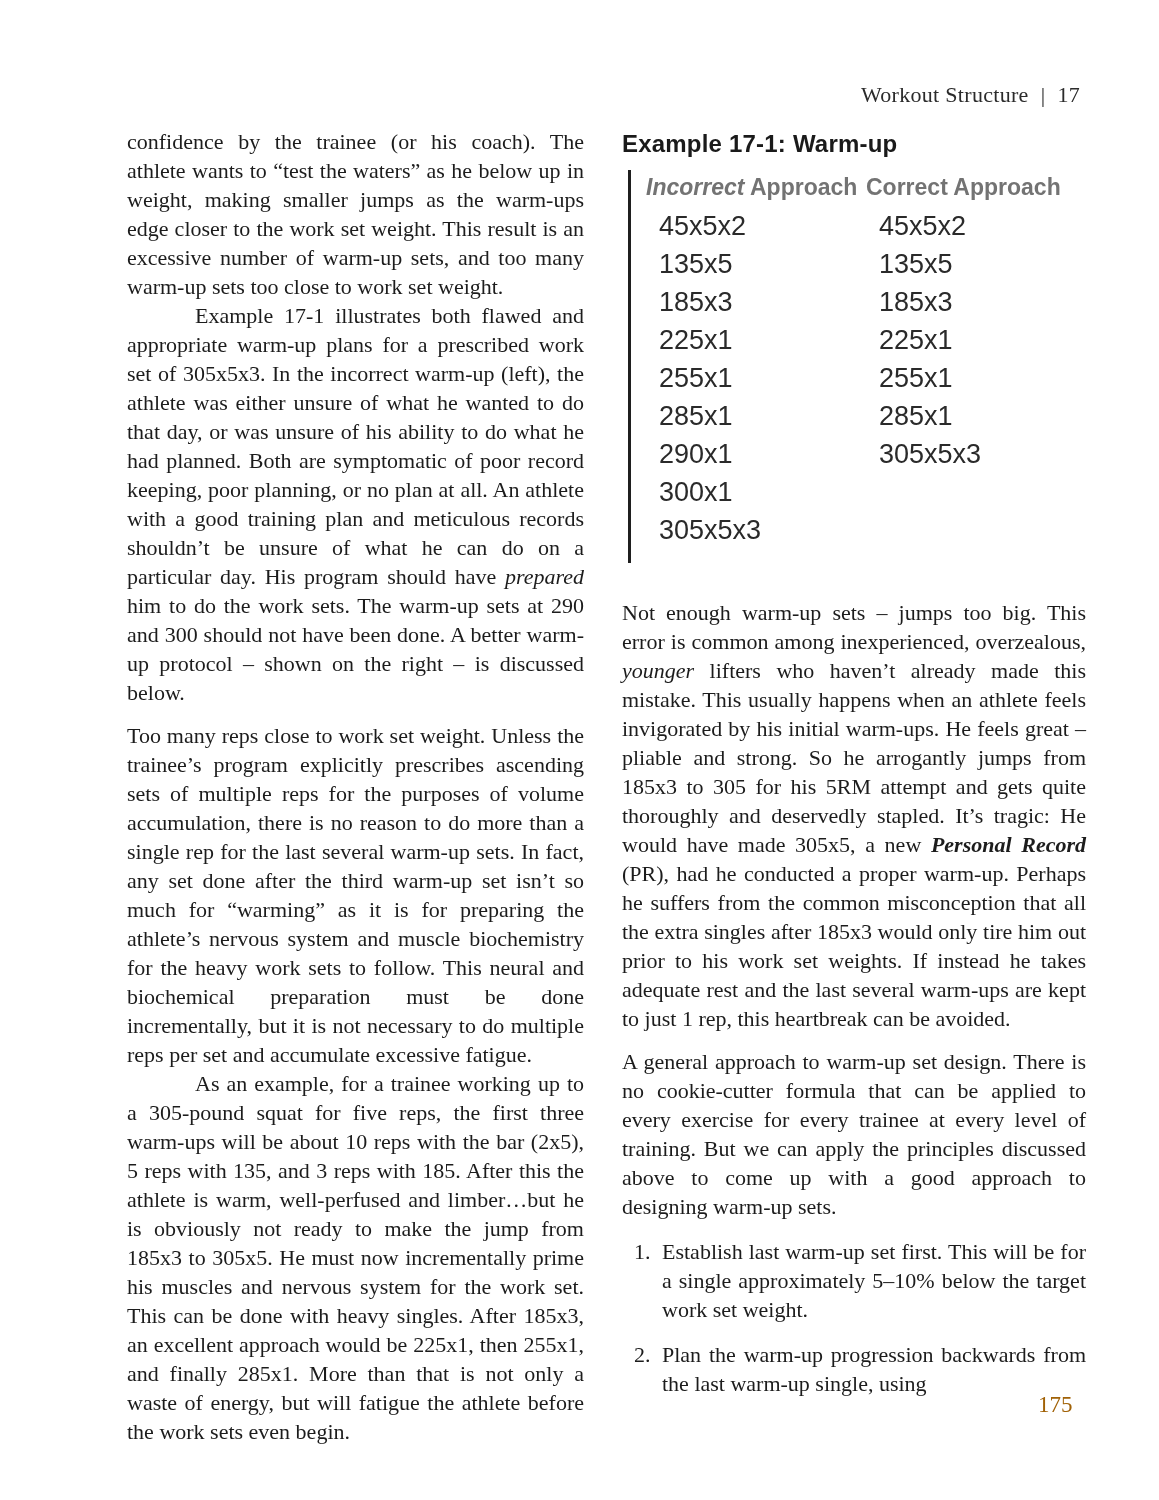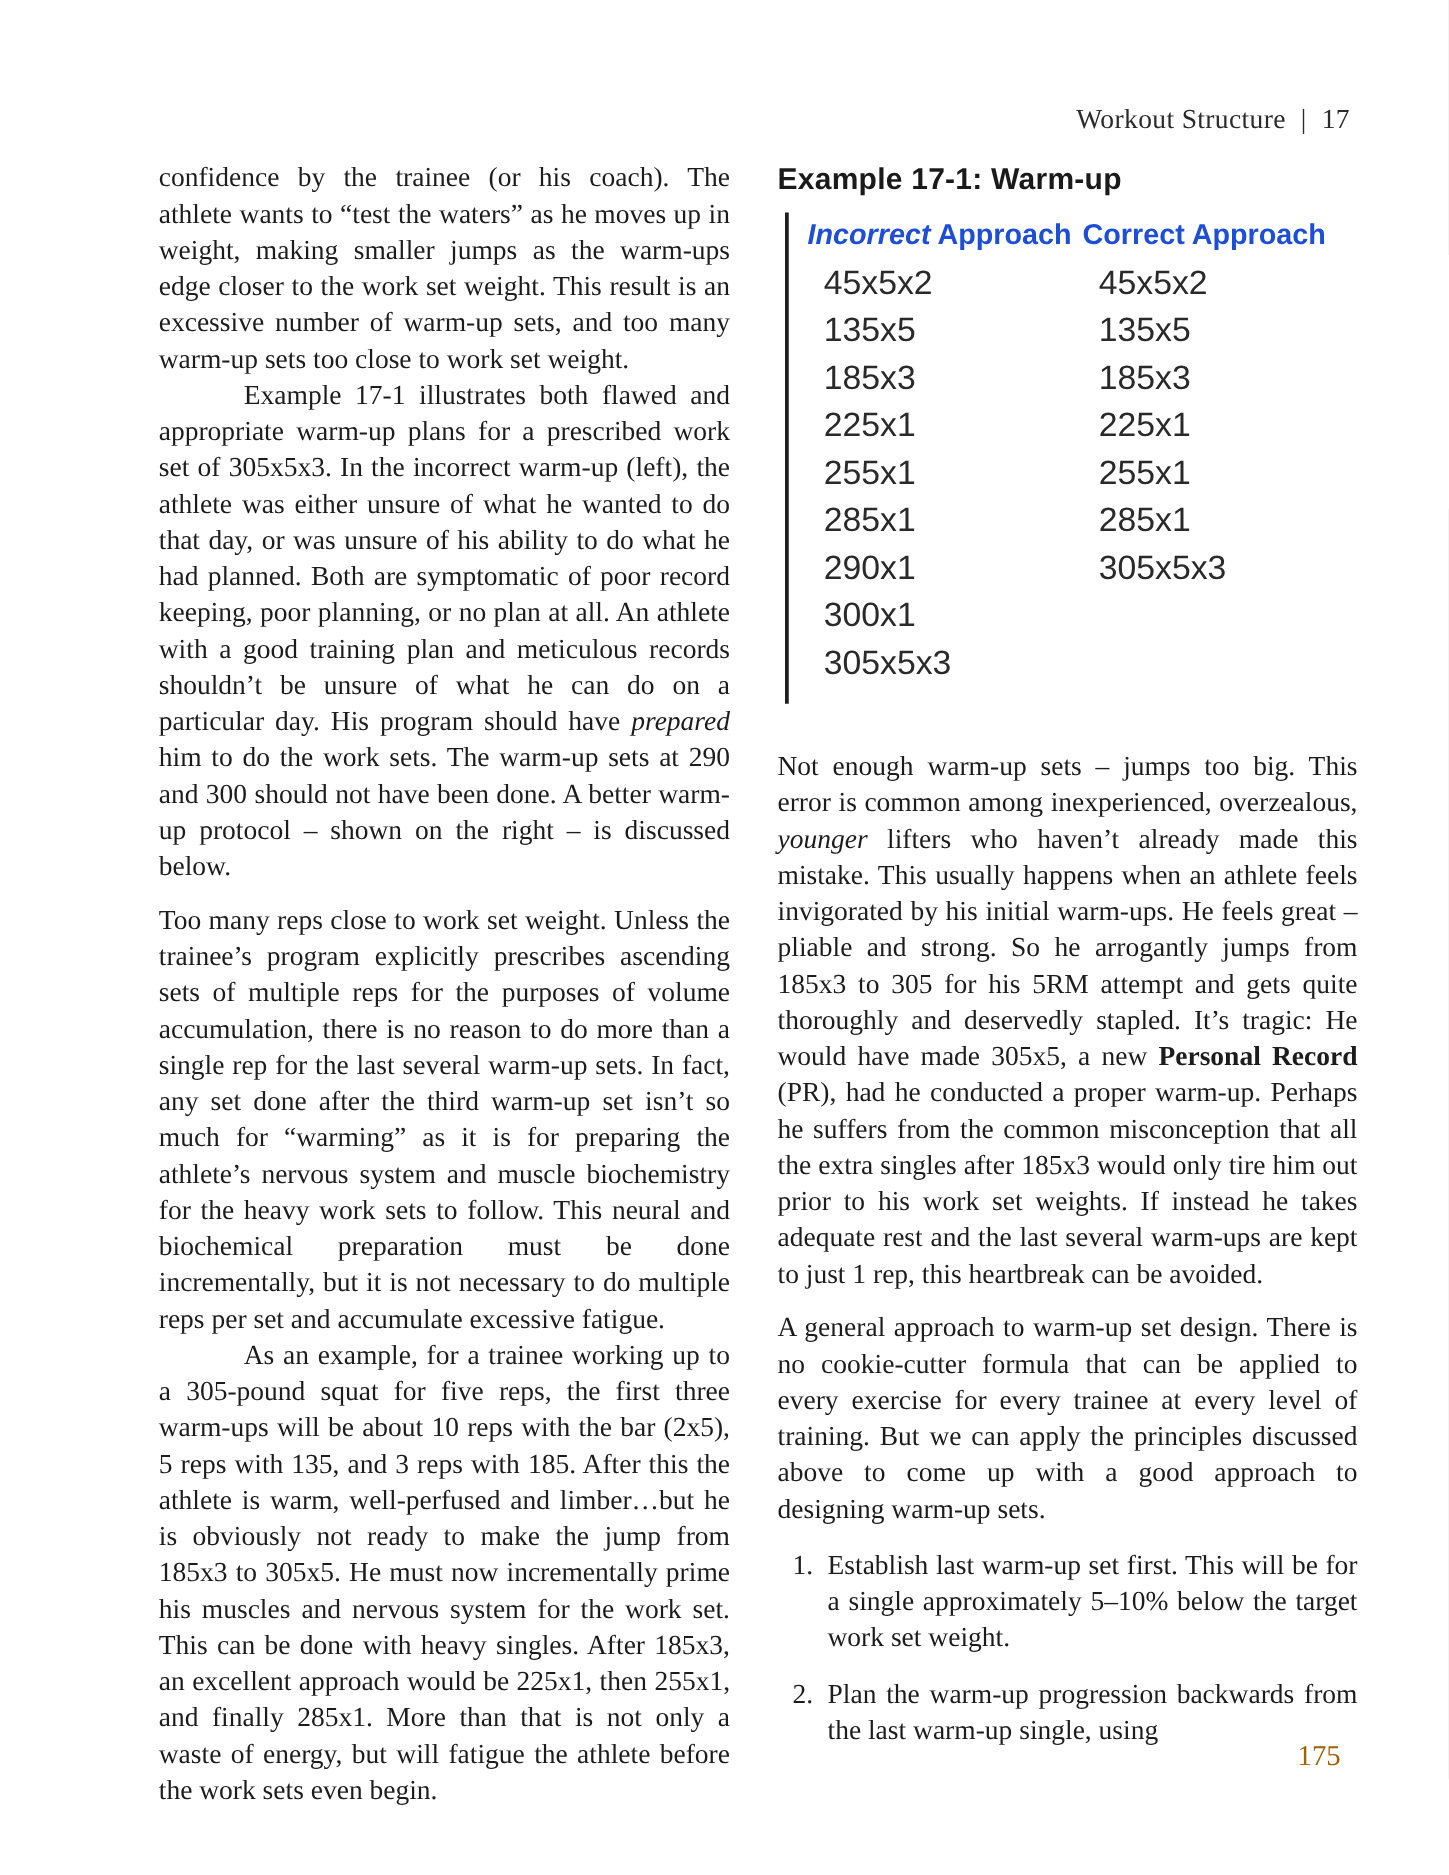--- a/index.html
+++ b/index.html
@@ -57,21 +57,21 @@
     margin-top: 12px;
     margin-left: 6px;
     border-left: 3px solid #1f1f1f;
     padding: 4px 0 14px 15px;
     display: flex;
   }
   .set-col { width: 50%; }
   .set-col-header {
     font-size: 23px;
     font-weight: 700;
-    color: #1d4ed8;
+    color: #737373;
     margin-bottom: 6px;
     white-space: nowrap;
   }
   .set-col-header i { font-style: italic; }
   .set-values { padding-left: 13px; }
   .set-value {
     font-size: 27px;
     line-height: 38px;
     color: #2a2a2a;
   }
@@ -84,42 +84,42 @@
     width: 464px;
     font-size: 22px;
     line-height: 29px;
     text-align: justify;
   }
   .numbered-list { margin-top: 16px; padding-left: 12px; }
   .list-item { display: flex; margin-top: 16px; }
   .list-item:first-child { margin-top: 0; }
   .li-num { flex: 0 0 28px; }
   .li-text { flex: 1; text-align: justify; }
-  .bi { font-weight: 700; }
+  .bi { font-weight: 700; font-style: italic; }
 
   
   .page-number {
     position: absolute;
     top: 1392px;
     left: 1038px;
     font-size: 23px;
     color: #a16207;
   }
 </style>
 </head>
 <body>
 
 <div class="page">
 
   <div class="running-head">
     <span>Workout Structure</span><span class="rh-divider">|</span><span>17</span>
   </div>
 
   <div class="col-left">
-    <p><span>confidence by the trainee (or his coach). The athlete wants to “test the waters” as he moves up in weight, making smaller jumps as the warm-ups edge closer to the work set weight. This result is an excessive number of warm-up sets, and too many warm-up sets too close to work set weight.</span></p>
+    <p><span>confidence by the trainee (or his coach). The athlete wants to “test the waters” as he below up in weight, making smaller jumps as the warm-ups edge closer to the work set weight. This result is an excessive number of warm-up sets, and too many warm-up sets too close to work set weight.</span></p>
     <p class="indent"><span>Example 17-1 illustrates both flawed and appropriate warm-up plans for a prescribed work set of 305x5x3. In the incorrect warm-up (left), the athlete was either unsure of what he wanted to do that day, or was unsure of his ability to do what he had planned. Both are symptomatic of poor record keeping, poor planning, or no plan at all. An athlete with a good training plan and meticulous records shouldn’t be unsure of what he can do on a particular day. His program should have </span><i>prepared</i><span> him to do the work sets. The warm-up sets at 290 and 300 should not have been done. A better warm-up protocol – shown on the right – is discussed below.</span></p>
     <p class="space-before"><b class="lead-in">Too many reps close to work set weight.</b><span> Unless the trainee’s program explicitly prescribes ascending sets of multiple reps for the purposes of volume accumulation, there is no reason to do more than a single rep for the last several warm-up sets. In fact, any set done after the third warm-up set isn’t so much for “warming” as it is for preparing the athlete’s nervous system and muscle biochemistry for the heavy work sets to follow. This neural and biochemical preparation must be done incrementally, but it is not necessary to do multiple reps per set and accumulate excessive fatigue.</span></p>
     <p class="indent"><span>As an example, for a trainee working up to a 305-pound squat for five reps, the first three warm-ups will be about 10 reps with the bar (2x5), 5 reps with 135, and 3 reps with 185. After this the athlete is warm, well-perfused and limber…but he is obviously not ready to make the jump from 185x3 to 305x5. He must now incrementally prime his muscles and nervous system for the work set. This can be done with heavy singles. After 185x3, an excellent approach would be 225x1, then 255x1, and finally 285x1. More than that is not only a waste of energy, but will fatigue the athlete before the work sets even begin.</span></p>
   </div>
 
   <div class="col-right-example">
     <div class="example-title">Example 17-1: Warm-up</div>
     <div class="example-table">
       <div class="set-col">
         <div class="set-col-header"><i>Incorrect</i><span> Approach</span></div>

